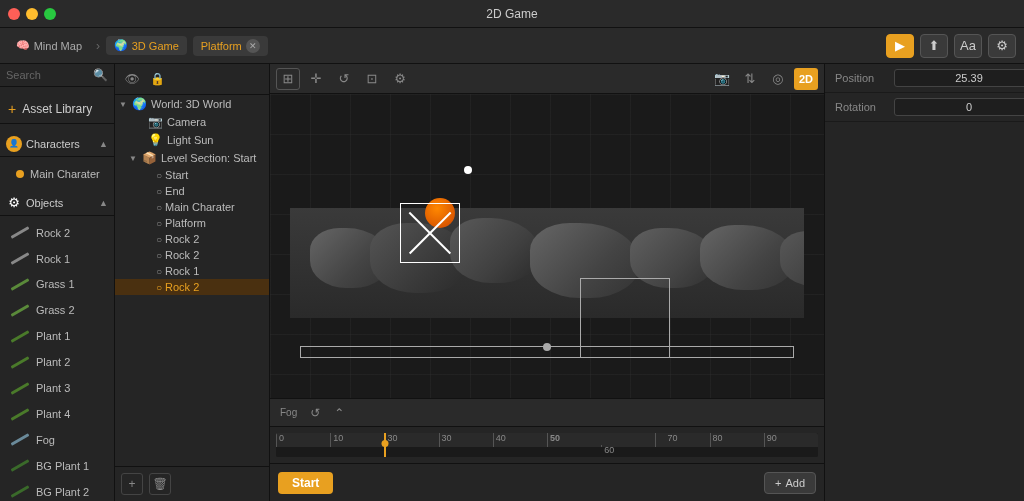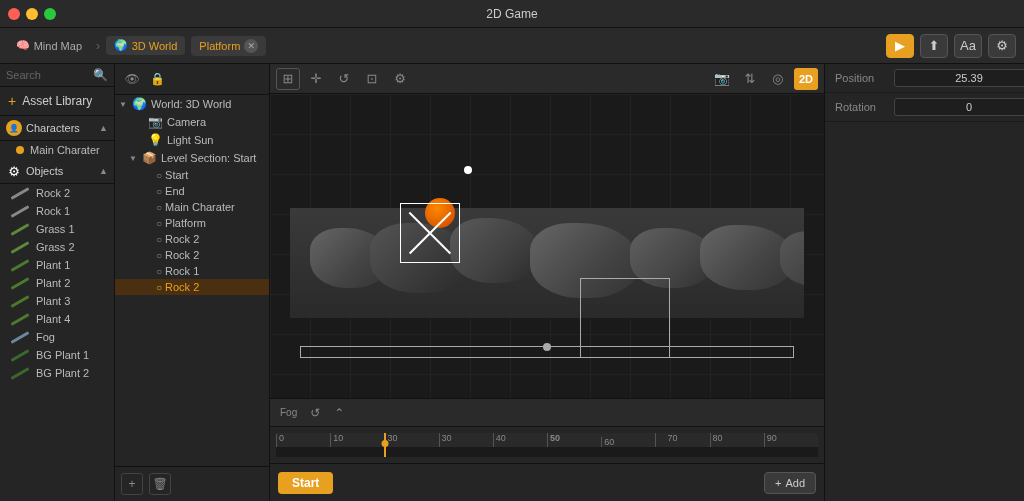--- a/index.html
+++ b/index.html
@@ -109,20 +109,21 @@
     }
 
     
     .left-sidebar {
       width: 115px;
       background: #252525;
       border-right: 1px solid #111;
       display: flex;
       flex-direction: column;
       flex-shrink: 0;
+      justify-content: space-between;
     }
     .search-bar {
       display: flex;
       align-items: center;
       padding: 4px 6px;
       border-bottom: 1px solid #111;
       gap: 4px;
     }
     .search-input {
       background: transparent;
@@ -499,21 +500,21 @@
 </div>
 
 <div class="top-toolbar">
   <div class="tab-item">
     <span>🧠</span>
     <span>Mind Map</span>
   </div>
   <span style="color:#666;">›</span>
   <div class="tab-item active">
     <span style="color:#e8a020;">🌍</span>
-    <span>3D World</span>
+    <span>3D Game</span>
   </div>
   <div class="tab-item active">
     <span>Platform</span>
     <div class="tab-close">✕</div>
   </div>
   <div class="toolbar-right">
     <div class="toolbar-btn highlight">
       <span>▶</span>
     </div>
     <div class="toolbar-btn">
@@ -729,21 +730,21 @@
 
             <div style="position:absolute;inset:0;background:#1a1a1a;overflow:hidden;">
               <div style="position:absolute;top:0;left:0;right:0;height:14px;background:#2a2a2a;">
 
                 <div style="position:absolute;left:0;top:0;bottom:0;border-left:1px solid #555;padding-left:2px;font-size:9px;color:#888;">0</div>
                 <div style="position:absolute;left:10%;top:0;bottom:0;border-left:1px solid #555;padding-left:2px;font-size:9px;color:#888;">10</div>
                 <div style="position:absolute;left:20%;top:0;bottom:0;border-left:1px solid #555;padding-left:2px;font-size:9px;color:#888;">30</div>
                 <div style="position:absolute;left:30%;top:0;bottom:0;border-left:1px solid #555;padding-left:2px;font-size:9px;color:#888;">30</div>
                 <div style="position:absolute;left:40%;top:0;bottom:0;border-left:1px solid #555;padding-left:2px;font-size:9px;color:#888;">40</div>
                 <div style="position:absolute;left:50%;top:0;bottom:0;border-left:1px solid #555;padding-left:2px;font-size:9px;color:#888;font-weight:bold;">50</div>
-                <div style="position:absolute;left:60%;top:4px;bottom:0;border-left:1px solid #555;padding-left:2px;font-size:9px;color:#888;">60</div>
+                <div style="position:absolute;left:60%;top:12px;bottom:0;border-left:1px solid #555;padding-left:2px;font-size:9px;color:#888;">60</div>
                 <div style="position:absolute;left:70%;top:0;bottom:0;border-left:1px solid #555;padding-left:11px;font-size:9px;color:#888;">70</div>
                 <div style="position:absolute;left:80%;top:0;bottom:0;border-left:1px solid #555;padding-left:2px;font-size:9px;color:#888;">80</div>
                 <div style="position:absolute;left:90%;top:0;bottom:0;border-left:1px solid #555;padding-left:2px;font-size:9px;color:#888;">90</div>
               </div>
 
               <div style="position:absolute;left:20%;top:0;bottom:0;width:1.5px;background:#e8a020;z-index:10;">
                 <div style="width:7px;height:7px;background:#e8a020;border-radius:50%;position:absolute;top:7px;left:50%;transform:translateX(-50%);"></div>
               </div>
             </div>
           </div>

